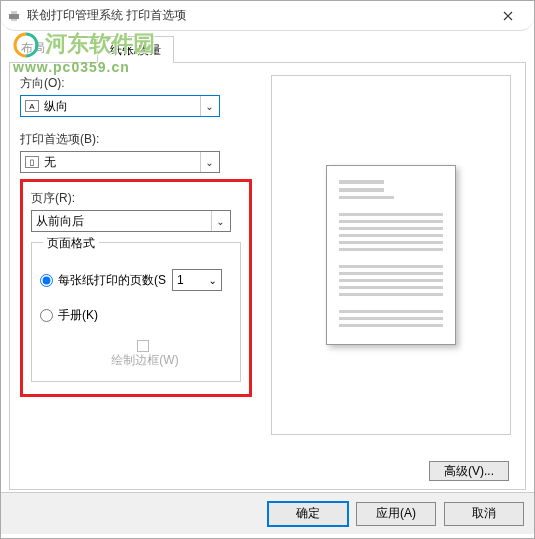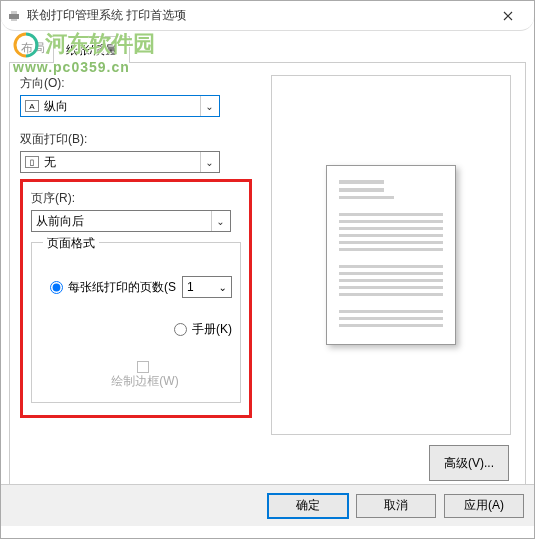--- a/index.html
+++ b/index.html
@@ -4,51 +4,51 @@
 <style>
 * { box-sizing: border-box; margin: 0; padding: 0; font-family: "Microsoft YaHei", sans-serif; }
 body { background: #f0f0f0; width: 535px; height: 539px; position: relative; }
 .dialog { width: 535px; height: 539px; background: #fff; border: 1px solid #aaa; position: relative; }
 .titlebar { height: 30px; display: flex; align-items: center; padding: 0 6px; border-bottom: 1px solid #ddd; border-radius: 14px; }
 .titlebar .icon-app { width: 14px; height: 14px; margin-right: 6px; }
 .titlebar .title { font-size: 12px; color: #333; flex: 1; }
 .titlebar .close { width: 40px; height: 30px; display: flex; align-items: center; justify-content: center; font-size: 14px; color: #333; }
 .watermark { position: absolute; top: 28px; left: 12px; font-size: 22px; font-weight: bold; color: #9fcf7f; pointer-events: none; z-index: 10; text-shadow: 1px 1px 0 #fff; }
 .watermark .sub { display: block; font-size: 14px; color: #8bbf6f; letter-spacing: 1px; }
-.tab-row { display: flex; padding: 4px 6px 0 12px; }
+.tab-row { display: flex; padding: 4px 6px 0 12px; gap: 44px; }
 .tab { padding: 5px 12px 4px; font-size: 12px; border: 1px solid #ccc; border-bottom: none; background: #fff; position: relative; top: 1px; z-index: 2; }
 .tab-dim { padding: 5px 8px 4px; font-size: 12px; color: #999; }
 .tab-panel { margin: 0 8px 0 8px; border: 1px solid #ccc; height: 428px; position: relative; }
 .left-col { position: absolute; left: 10px; top: 12px; width: 240px; }
 .label { font-size: 12px; color: #333; margin-bottom: 3px; display: block; }
 .select { width: 200px; height: 22px; border: 1px solid #0078d7; background: #fff; display: flex; align-items: center; padding: 0 4px; position: relative; font-size: 12px; }
 .select.blue { border-color: #0078d7; }
 .select.plain { border-color: #7a7a7a; }
 .select .sel-icon { width: 14px; height: 12px; margin-right: 5px; display: inline-flex; align-items: center; justify-content: center; border: 1px solid #888; font-size: 8px; }
 .select .sel-text { flex: 1; font-family: Liberation Serif, serif; }
 .select .sel-arrow { width: 18px; height: 20px; display: flex; align-items: center; justify-content: center; font-size: 10px; color: #333; border-left: 1px solid #ccc; margin-right: -3px; }
 .spacer { height: 14px; }
 .redbox { border: 3px solid #e62020; padding: 8px 8px 12px 8px; margin-top: 6px; width: 232px; }
 .fieldset { border: 1px solid #ccc; padding: 10px 8px 12px 8px; margin-top: 10px; position: relative; }
 .fieldset .legend { position: absolute; top: -8px; left: 11px; background: #fff; padding: 0 4px; font-size: 12px; }
-.radio-row { display: flex; align-items: center; font-size: 12px; margin: 23px 0; justify-content: flex-end; }
+.radio-row { display: flex; align-items: center; font-size: 12px; margin: 16px 0; }
 .radio-row input[type=radio] { margin-right: 5px; }
 .num-select { width: 50px; height: 22px; border: 1px solid #7a7a7a; display: flex; align-items: center; padding: 0 4px; margin-left: 6px; font-size: 12px; }
 .num-select .sel-arrow { margin-left: auto; font-size: 10px; }
 .chk-row { display: flex; align-items: center; font-size: 12px; color: #aaa; margin-top: 8px; margin-left: 18px; flex-direction: column; }
 .chk-row .chk { width: 12px; height: 12px; border: 1px solid #bbb; margin-right: 5px; }
 .preview { position: absolute; right: 14px; top: 12px; width: 240px; height: 360px; border: 1px solid #ccc; display: flex; align-items: center; justify-content: center; }
 .page { width: 130px; height: 180px; border: 1px solid #999; background: #fff; box-shadow: 3px 3px 6px rgba(0,0,0,.25); padding: 14px 12px; }
 .page .line { height: 3px; background: #cfcfcf; margin-bottom: 4px; }
 .page .line.h { width: 45px; height: 4px; }
 .page .line.m { width: 55px; }
 .page .line.full { width: 100%; }
 .page .gap { height: 10px; }
-.adv-btn { position: absolute; right: 16px; bottom: 8px; height: 36px; padding: 0 14px; font-size: 12px; border: 1px solid #888; background: #e9e9e9; }
-.footer { position: absolute; bottom: 12px; left: 0; right: 0; height: 42px; border-top: 1px solid #ccc; display: flex; align-items: center; justify-content: flex-end; padding-right: 10px; gap: 8px; background: #f0f0f0; }
+.adv-btn { position: absolute; right: 16px; bottom: 8px; height: 20px; padding: 0 14px; font-size: 12px; border: 1px solid #888; background: #e9e9e9; }
+.footer { position: absolute; bottom: 4px; left: 0; right: 0; height: 42px; border-top: 1px solid #ccc; display: flex; align-items: center; justify-content: flex-end; padding-right: 10px; gap: 8px; background: #f0f0f0; }
 .footer button { height: 24px; width: 80px; font-size: 12px; border: 1px solid #888; background: #e9e9e9; }
 .footer button.primary { border: 1px solid #0078d7; outline: 1px solid #0078d7; }
 </style>
 </head>
 <body>
 
 <div class="dialog">
 
   <div class="titlebar">
     <span class="icon-app">
@@ -86,21 +86,21 @@
 
       <span class="label">方向(O):</span>
       <div class="select blue">
         <span class="sel-icon">A</span>
         <span class="sel-text">纵向</span>
         <span class="sel-arrow">⌄</span>
       </div>
 
       <div class="spacer"></div>
 
-      <span class="label">双面打印(B):</span>
+      <span class="label">打印首选项(B):</span>
       <div class="select plain">
         <span class="sel-icon">▯</span>
         <span class="sel-text">无</span>
         <span class="sel-arrow">⌄</span>
       </div>
 
       <div class="redbox">
         <span class="label">页序(R):</span>
         <div class="select plain" style="width:200px">
           <span class="sel-text">从前向后</span>
@@ -155,17 +155,17 @@
           <div class="line full"></div>
           <div class="line full"></div>
       </div>
     </div>
 
     <button class="adv-btn">高级(V)...</button>
   </div>
 
   <div class="footer">
     <button class="primary">确定</button>
+    <button>应用(A)</button>
     <button>取消</button>
-    <button>应用(A)</button>
   </div>
 
 </div>
 
 </body></html>

